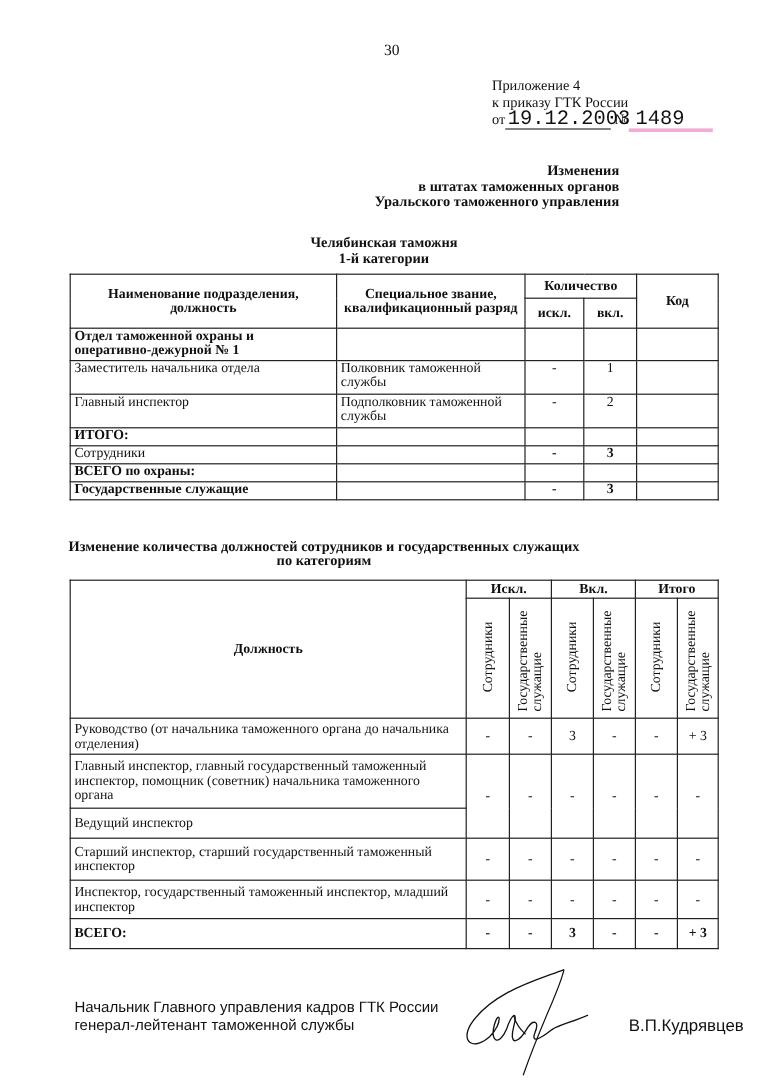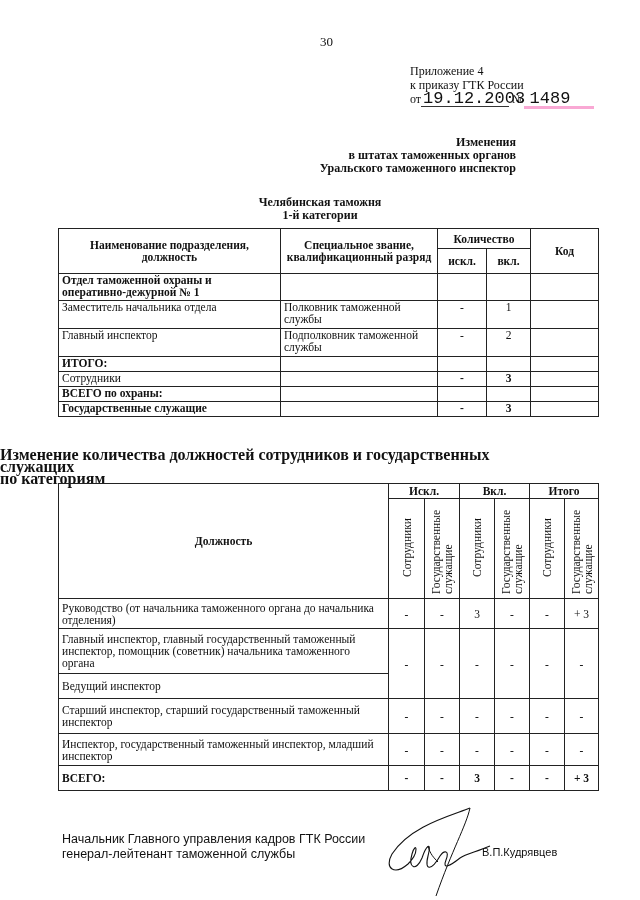--- a/index.html
+++ b/index.html
@@ -21,52 +21,52 @@
 
   table { border-collapse: collapse; table-layout: fixed; }
   td, th { border: 1px solid #222; padding: 0 3px; font-size: 11.5px; line-height: 12px; vertical-align: top; }
   th { font-weight: bold; text-align: center; vertical-align: middle; }
   .b { font-weight: bold; }
   .c { text-align: center; }
 
   #t1 { left: 58px; top: 228px; width: 540px; }
   #t1 th { font-size: 11.5px; }
 
-  .sub-title { left: 0; width: 540px; top: 449px; font-weight: bold; font-size: 16px; line-height: 12px; }
+  .sub-title { left: 0; width: 540px; top: 449px; text-align: center; font-weight: bold; font-size: 12px; line-height: 12px; }
 
   #t2 { left: 58px; top: 483px; width: 540px; }
   #t2 td { vertical-align: middle; }
   .vert {
     writing-mode: vertical-rl; transform: rotate(180deg);
     font-weight: normal; font-size: 11.5px; line-height: 12px;
     display: inline-block; white-space: nowrap; text-align: left;
   }
 
   .sign-left { left: 62px; top: 832px; font-family: Liberation Sans, sans-serif; font-size: 12.5px; line-height: 15px; }
-  .sign-name { left: 482px; top: 846px; font-family: "Liberation Sans", "DejaVu Sans", sans-serif; font-size: 11px; }
+  .sign-name { left: 524px; top: 846px; font-family: "Liberation Sans", "DejaVu Sans", sans-serif; font-size: 14px; }
   .signature { left: 380px; top: 806px; }
 </style>
 </head>
 <body>
 
 <div class="abs page-num">30</div>
 
 <div class="abs appendix">
   <div class="line">Приложение 4</div>
   <div class="line">к приказу ГТК России</div>
   <div class="line">
     <span>от</span><span class="u1 mono">19.12.2003</span>
     <span>№</span><span class="u2 mono">1489</span>
   </div>
 </div>
 
 <div class="abs title-block">
   <div>Изменения</div>
   <div>в штатах таможенных органов</div>
-  <div>Уральского таможенного инспектор</div>
+  <div>Уральского таможенного управления</div>
 </div>
 <div class="abs title-block2">
   <div>Челябинская таможня</div>
   <div>1-й категории</div>
 </div>
 
 <table id="t1" class="abs">
   <colgroup>
     <col style="width:222px">
       <col style="width:157px">

